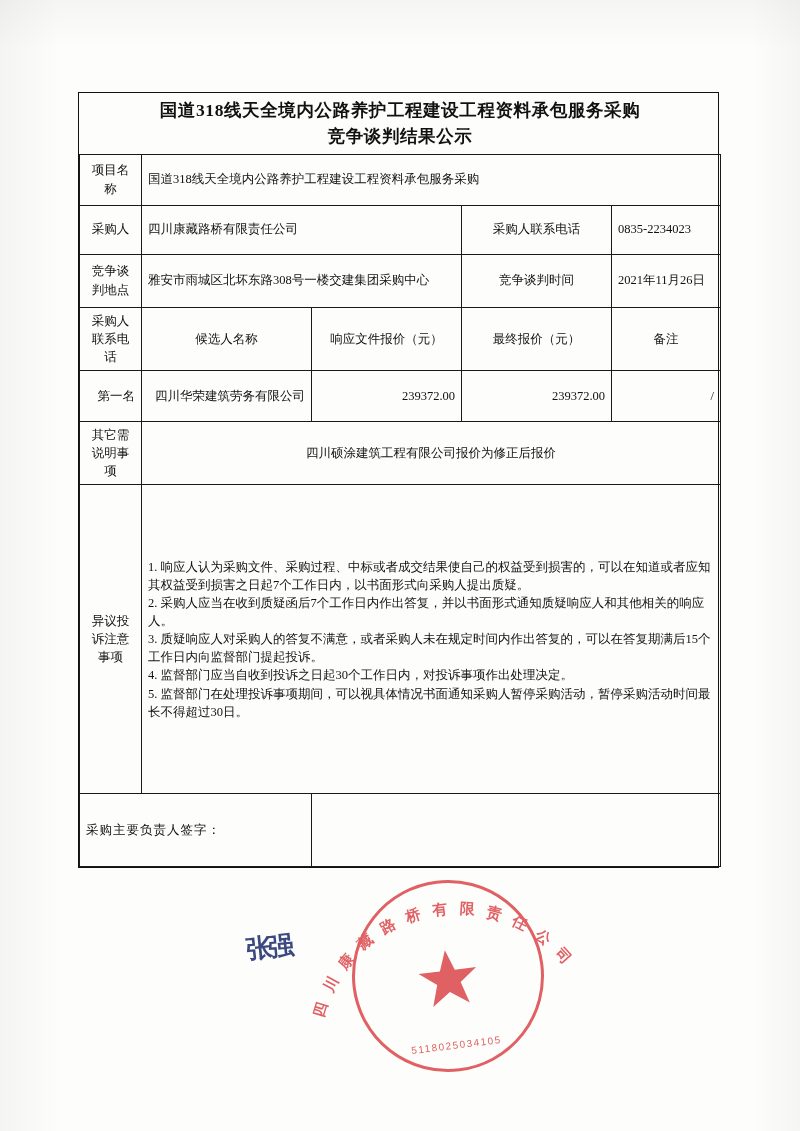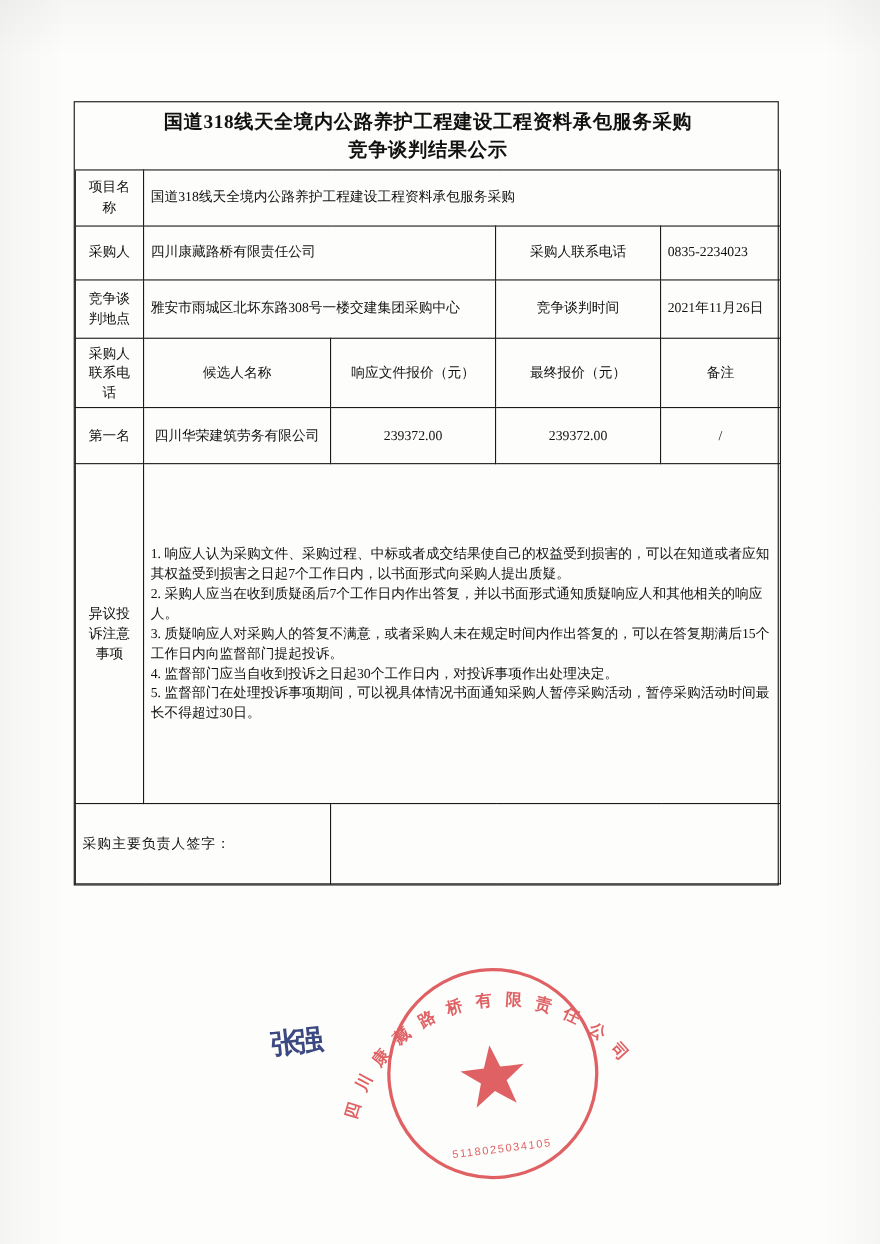--- a/index.html
+++ b/index.html
@@ -25,21 +25,21 @@
     position: absolute;
     inset: 0;
     pointer-events: none;
     background:
       linear-gradient(90deg, rgba(0,0,0,0.035) 0px, rgba(0,0,0,0.0) 60px),
       linear-gradient(270deg, rgba(0,0,0,0.03) 0px, rgba(0,0,0,0.0) 50px),
       linear-gradient(180deg, rgba(0,0,0,0.03) 0px, rgba(0,0,0,0.0) 50px);
   }
   .doc {
     position: absolute;
-    left: 67px;
+    left: 78px;
     top: 92px;
     width: 641px;
     border: 1.6px solid #111;
     box-sizing: border-box;
     background: transparent;
   }
   table.main {
     width: 100%;
     border-collapse: collapse;
     table-layout: fixed;
@@ -73,21 +73,21 @@
     padding-left: 10px;
   }
   .val-center {
     text-align: left;
   }
   .cand-head {
     text-align: center;
     font-size: 12.5px;
   }
   .cand-cell {
-    text-align: center;
+    text-align: right;
     font-size: 12.5px;
   }
   .note-cell {
     text-align: center;
     font-size: 12.5px;
   }
   .dept-cell {
     text-align: center;
     padding: 10px 6px;
     font-size: 12.5px;
@@ -234,20 +234,24 @@
 
       <tr>
         <td class="cand-cell" style="height:42px">第一名</td>
         <td class="cand-cell">四川华荣建筑劳务有限公司</td>
         <td class="cand-cell">239372.00</td>
         <td class="cand-cell">239372.00</td>
         <td class="cand-cell">/</td>
       </tr>
 
 
+      <tr>
+        <td class="lbl" style="height:44px">其它需说明事项</td>
+        <td class="note-cell" colspan="4">四川硕涂建筑工程有限公司报价为修正后报价</td>
+      </tr>
 
 
       <tr>
         <td class="objection-label">异议投诉注意事项</td>
         <td class="objection-body" colspan="4">
           <p>1. 响应人认为采购文件、采购过程、中标或者成交结果使自己的权益受到损害的，可以在知道或者应知其权益受到损害之日起7个工作日内，以书面形式向采购人提出质疑。</p>
           <p>2. 采购人应当在收到质疑函后7个工作日内作出答复，并以书面形式通知质疑响应人和其他相关的响应人。</p>
           <p>3. 质疑响应人对采购人的答复不满意，或者采购人未在规定时间内作出答复的，可以在答复期满后15个工作日内向监督部门提起投诉。</p>
           <p>4. 监督部门应当自收到投诉之日起30个工作日内，对投诉事项作出处理决定。</p>
           <p>5. 监督部门在处理投诉事项期间，可以视具体情况书面通知采购人暂停采购活动，暂停采购活动时间最长不得超过30日。</p>

